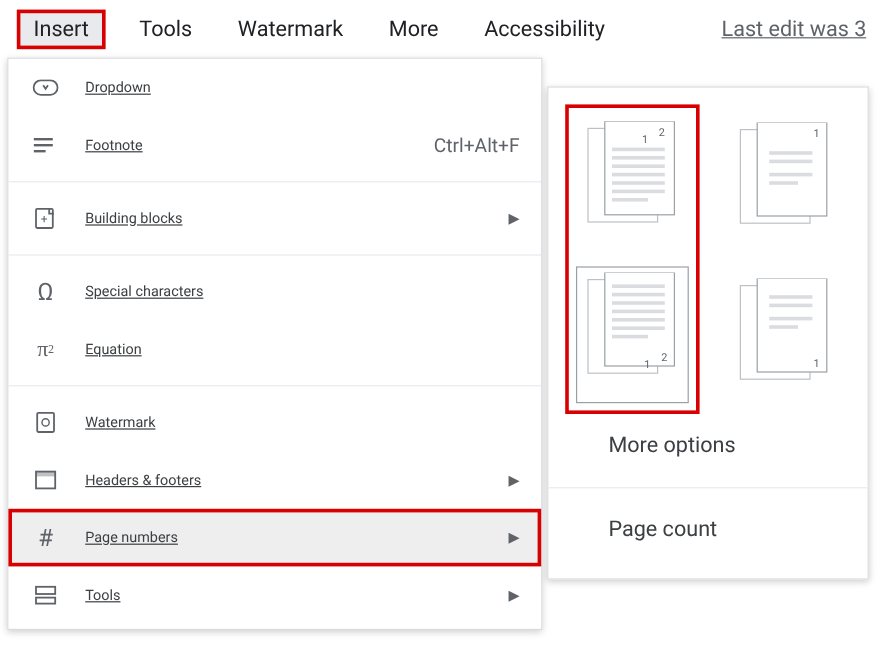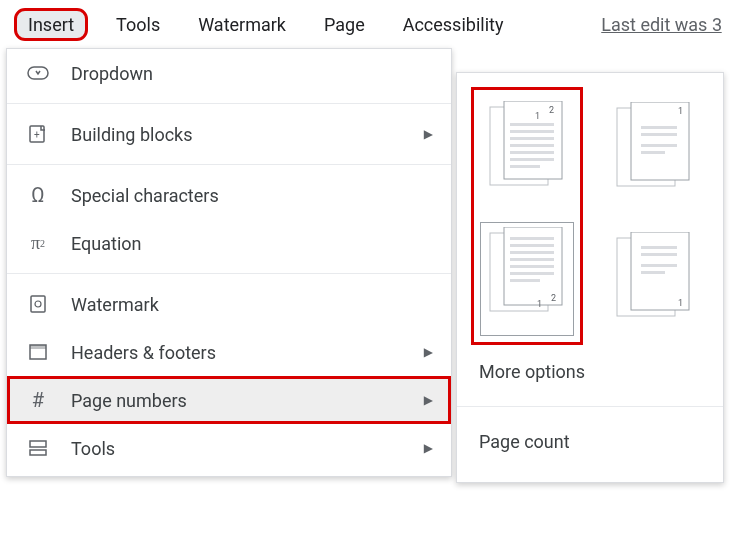--- a/index.html
+++ b/index.html
@@ -17,21 +17,20 @@
       display: flex;
       align-items: center;
       padding: 8px 14px;
       gap: 18px;
     }
     .menubar-item {
       padding: 6px 10px;
       cursor: pointer;
       color: #202124;
       font-size: 18px;
-      border-radius: 11px;
     }
     .menubar-item.active {
       background: #e8eaed;
       border: 3px solid #d80000;
       padding: 3px 11px;
     }
     .last-edit {
       color: #5f6368;
       text-decoration: underline;
       margin-left: auto;
@@ -59,21 +58,21 @@
     }
     .menu-item.hovered { background: #eeeeee; }
     .menu-icon {
       width: 26px;
       display: flex;
       align-items: center;
       justify-content: center;
       margin-right: 20px;
       color: #5f6368;
     }
-    .menu-label { flex: 1; color: #3c4043; font-size: 18px; }
+    .menu-label { flex: 1; color: #3c4043; font-size: 12px; text-decoration: underline; }
     .menu-shortcut { color: #5f6368; font-size: 16px; }
     .menu-arrow {
       color: #5f6368;
       font-size: 12px;
       margin-left: 12px;
     }
     .divider { height: 1px; background: #e8eaed; margin: 6px 0; }
     .highlight-box { border: 3px solid #d80000; }
     .menu-item.highlight-box { padding: 9px 15px; }
 
@@ -109,47 +108,59 @@
       display: flex;
       flex-direction: column;
       gap: 16px;
       padding-top: 10px;
     }
     .sub-option {
       padding: 16px 8px;
       cursor: pointer;
       font-size: 18px;
       color: #3c4043;
+      margin-left: 28px;
     }
     .sub-divider { height: 1px; background: #e8eaed; margin: 8px -14px; }
 
     svg { display: block; }
     .page-svg { width: 86px; height: 104px; }
   </style>
 </head>
 <body>
 
 <div class="menubar">
   <div class="menubar-item active">Insert</div>
   <div class="menubar-item">Tools</div>
   <div class="menubar-item">Watermark</div>
-  <div class="menubar-item">Page</div>
+  <div class="menubar-item">More</div>
   <div class="menubar-item">Accessibility</div>
   <div class="menubar-item last-edit">Last edit was 3</div>
 </div>
 
 <div class="dropdown">
   <div class="menu-item">
     <span class="menu-icon">
       <svg width="22" height="14" viewBox="0 0 22 14">
           <rect x="1" y="1" width="20" height="12" rx="6" fill="none" stroke="#5f6368" stroke-width="1.5"></rect>
           <path d="M9 5 L11 8 L13 5" fill="none" stroke="#5f6368" stroke-width="1.5"></path>
         </svg>
     </span>
     <span class="menu-label">Dropdown</span>
+  </div>
+  <div class="menu-item">
+    <span class="menu-icon">
+      <svg width="20" height="16" viewBox="0 0 20 16">
+          <rect y="2" width="16" height="2" fill="#5f6368"></rect>
+          <rect y="7" width="16" height="2" fill="#5f6368"></rect>
+          <rect y="12" width="10" height="2" fill="#5f6368"></rect>
+        </svg>
+    </span>
+    <span class="menu-label">Footnote</span>
+    <span class="menu-shortcut">Ctrl+Alt+F</span>
   </div>
   <div class="divider"></div>
   <div class="menu-item">
     <span class="menu-icon">
       <svg width="20" height="20" viewBox="0 0 20 20">
           <rect x="2" y="2" width="14" height="16" rx="1" fill="none" stroke="#5f6368" stroke-width="1.5"></rect>
           <path d="M13 2 v4 h4" fill="none" stroke="#5f6368" stroke-width="1.5"></path>
           <text x="6" y="14" font-size="10" fill="#5f6368">+</text>
         </svg>
     </span>

